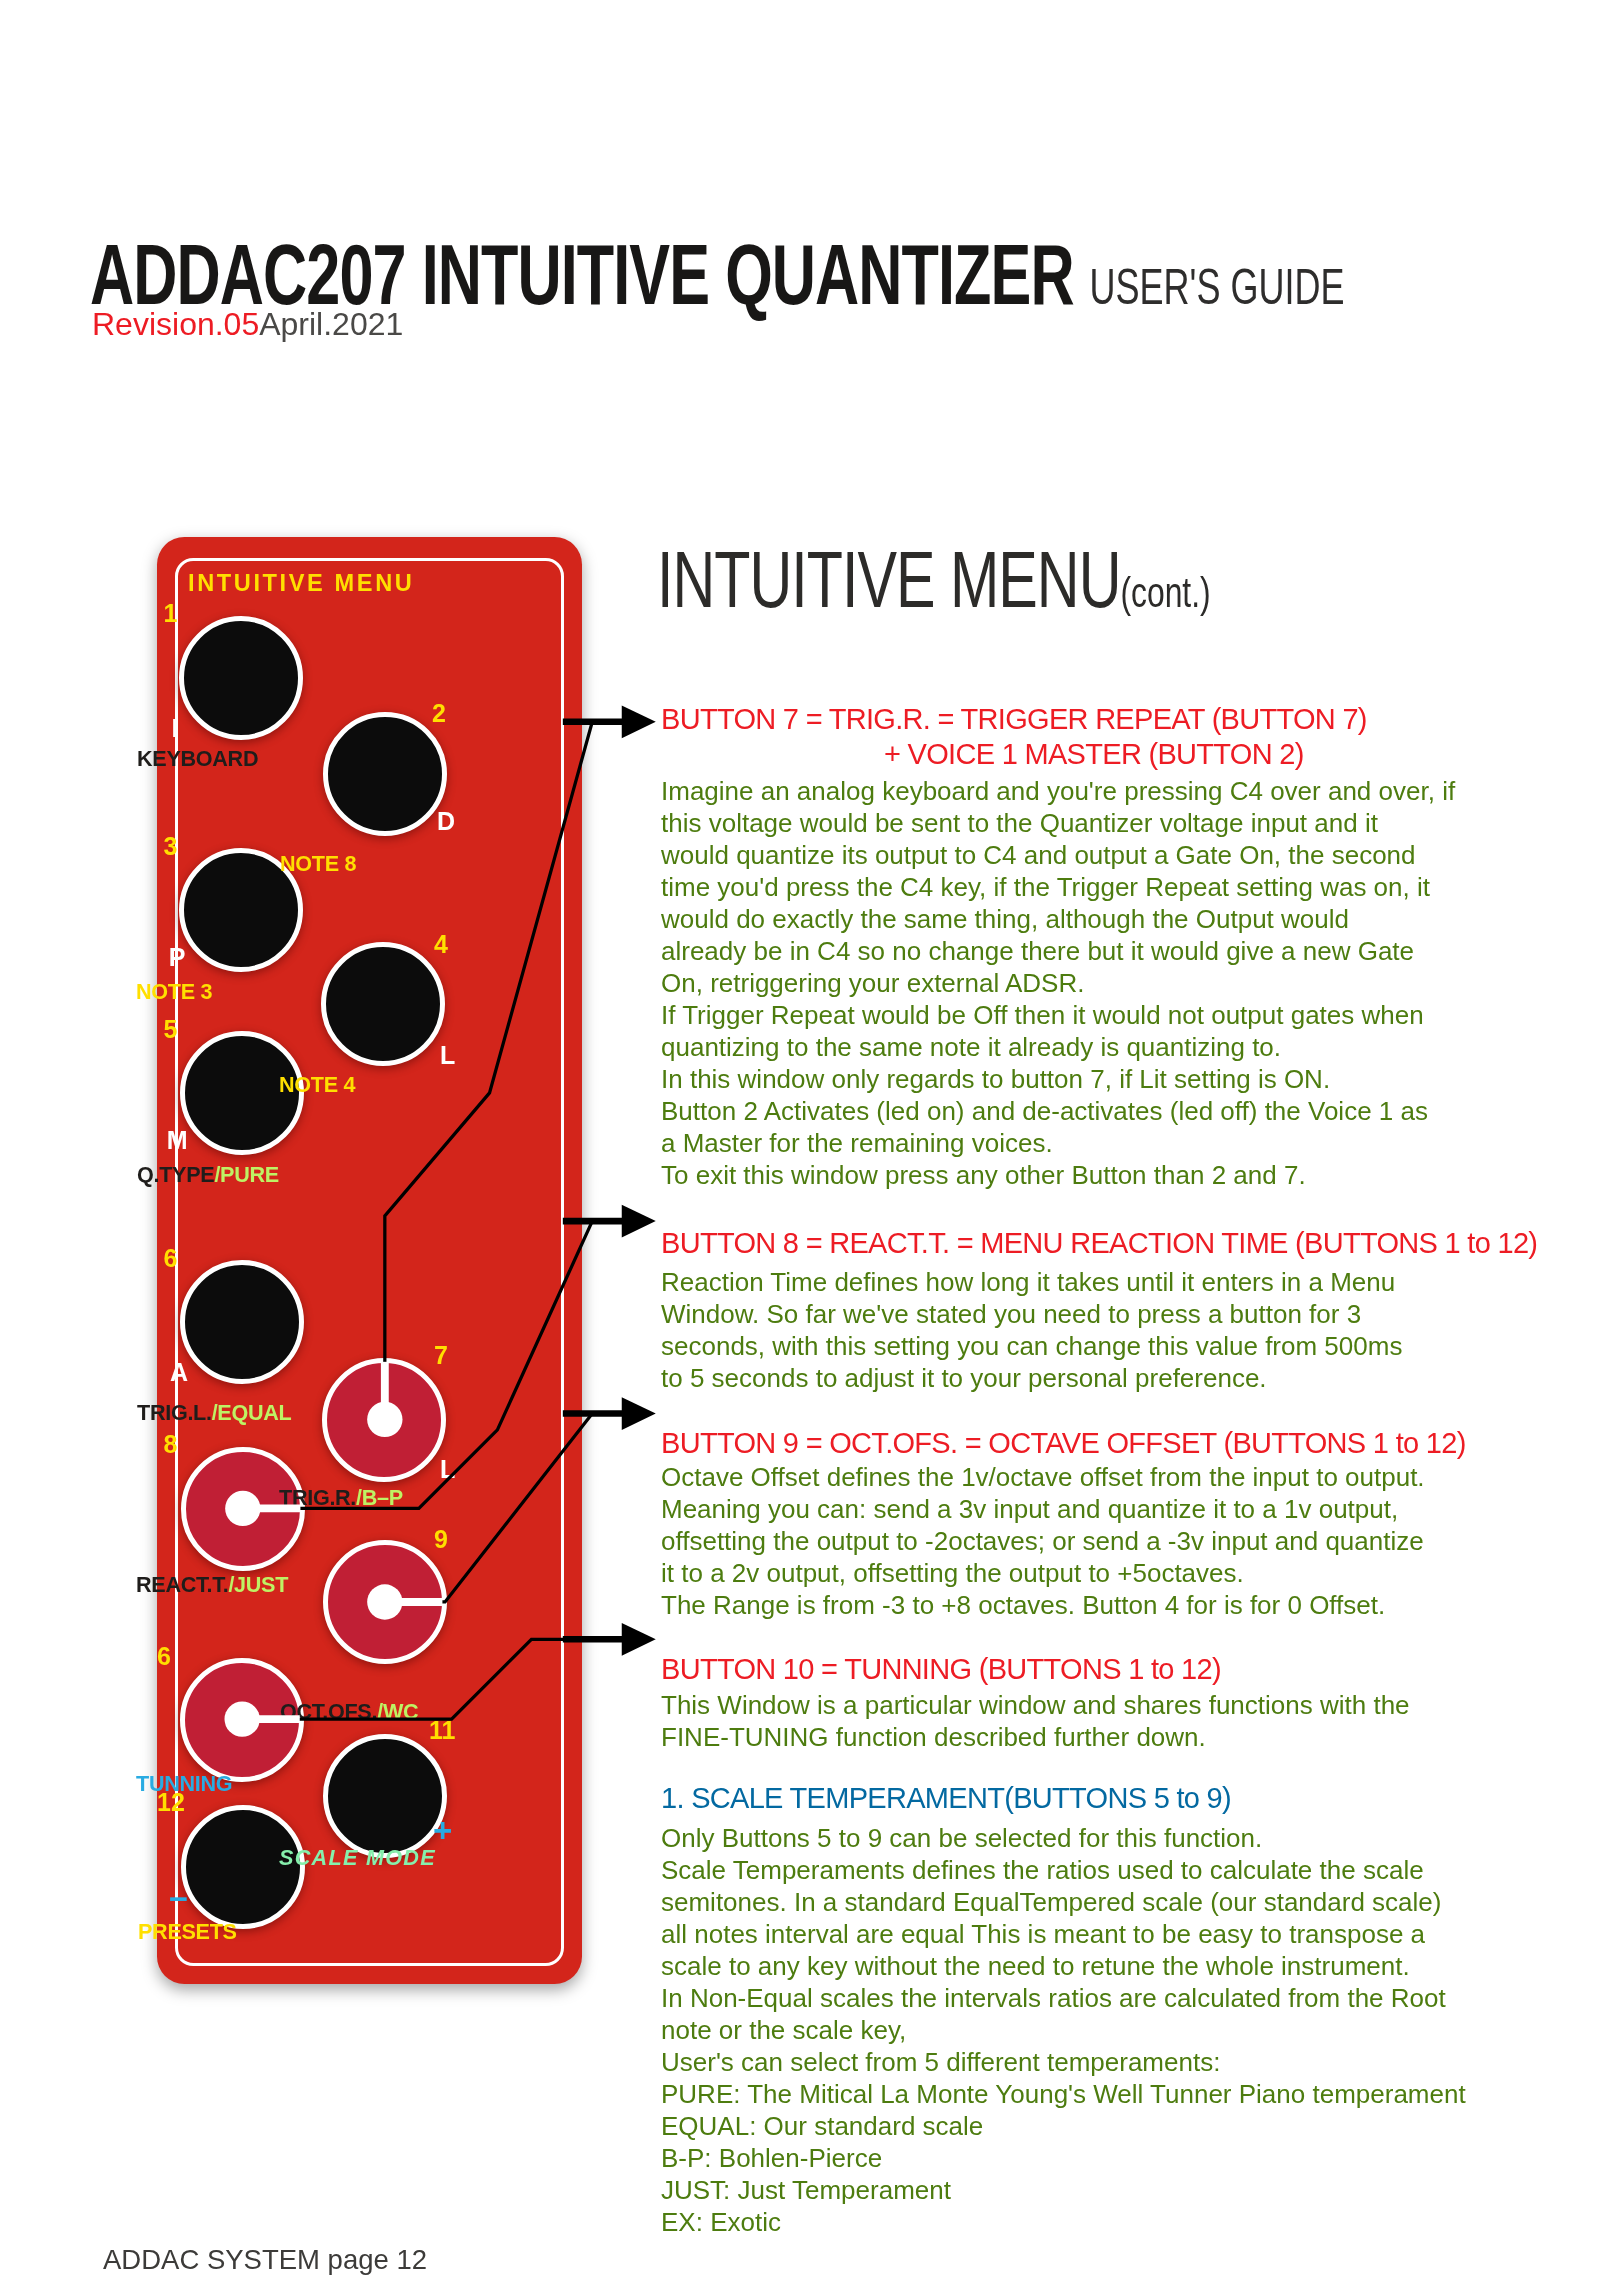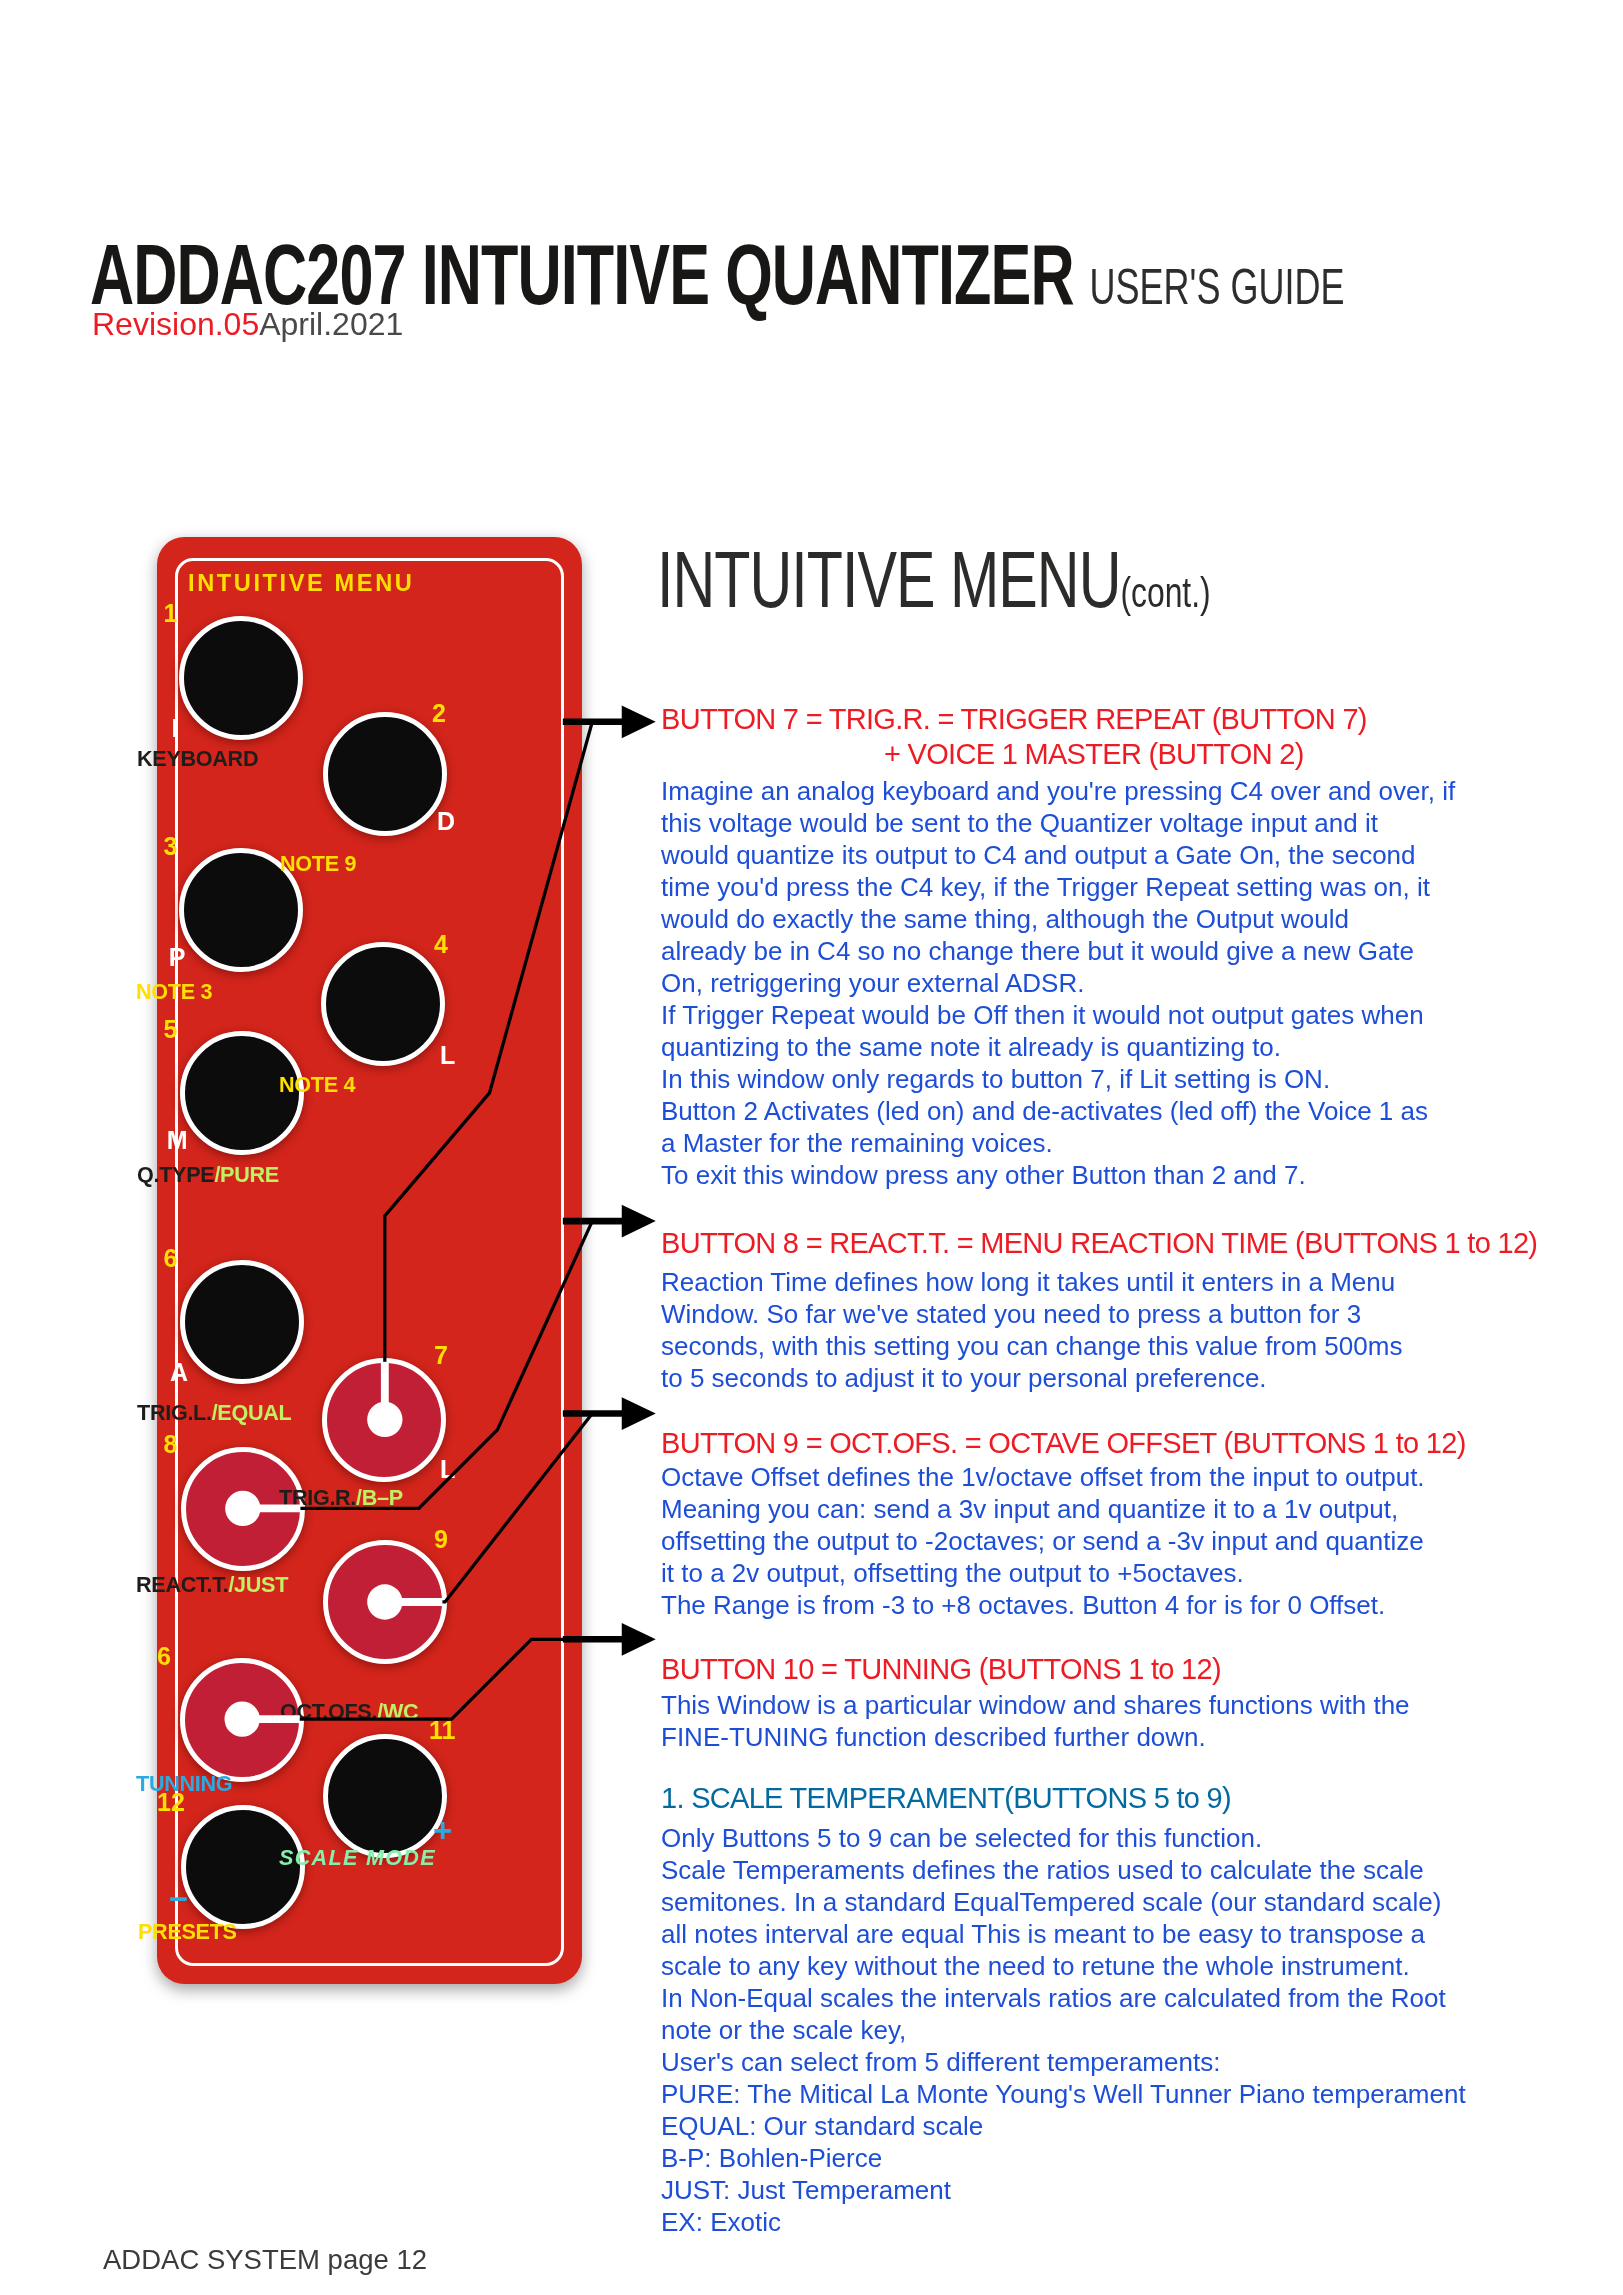--- a/index.html
+++ b/index.html
@@ -69,21 +69,21 @@
   .main-heading{position:absolute;left:657px;top:534px;white-space:nowrap;
                 transform:scaleX(.74);transform-origin:left top;color:#2c2b29;}
   .mh-text{font-size:80px;font-weight:400;letter-spacing:-1.3px;}
   .mh-suffix{font-size:43px;font-weight:400;}
   .sec-h{position:absolute;font-size:29px;font-weight:400;color:#ed1c24;
          letter-spacing:-0.7px;white-space:nowrap;}
   .sec-h.cyan{color:#0369a1;}
   .sh1a{left:661px;top:703px} .sh1b{left:884px;top:738px}
   .sh2{left:661px;top:1227px}  .sh3{left:661px;top:1427px}
   .sh4{left:661px;top:1653px}  .sh5{left:661px;top:1782px}
-  .sec-body{position:absolute;font-size:26px;line-height:32px;color:#1d4ed8;
+  .sec-body{position:absolute;font-size:26px;line-height:32px;color:#4d7c0f;
             white-space:pre;letter-spacing:0;}
   .sb1{left:661px;top:775px} .sb2{left:661px;top:1266px}
   .sb3{left:661px;top:1461px} .sb4{left:661px;top:1689px}
   .sb5{left:661px;top:1822px}
 
   .footer{position:absolute;left:103px;top:2244px;font-size:27.5px;color:#3c3b39;white-space:nowrap;}
 </style>
 </head>
 <body>
 
@@ -126,21 +126,21 @@
 
   <span class="letter let1">I</span>
   <span class="letter let2">D</span>
   <span class="letter let3">P</span>
   <span class="letter let4">L</span>
   <span class="letter let5">M</span>
   <span class="letter let6">A</span>
   <span class="letter let7">L</span>
 
   <div class="plab lab1"><span class="l-dark">KEYBOARD</span></div>
-  <div class="plab lab2"><span class="l-yellow">NOTE 9</span></div>
+  <div class="plab lab2"><span class="l-yellow">NOTE 8</span></div>
   <div class="plab lab3"><span class="l-yellow">NOTE 3</span></div>
   <div class="plab lab4"><span class="l-yellow">NOTE 4</span></div>
   <div class="plab lab5"><span class="l-dark">Q.TYPE</span><span class="accent">/PURE</span></div>
   <div class="plab lab6"><span class="l-dark">TRIG.L.</span><span class="accent">/EQUAL</span></div>
   <div class="plab lab7"><span class="l-dark">TRIG.R.</span><span class="accent">/B–P</span></div>
   <div class="plab lab8"><span class="l-dark">REACT.T.</span><span class="accent">/JUST</span></div>
   <div class="plab lab9"><span class="l-dark">OCT.OFS.</span><span class="accent">/WC</span></div>
   <div class="plab lab10"><span class="l-cyan">TUNNING</span></div>
   <div class="plab lab11"><span class="l-white">SCALE MODE</span></div>
   <div class="plab lab12"><span class="l-yellow">PRESETS</span></div>

